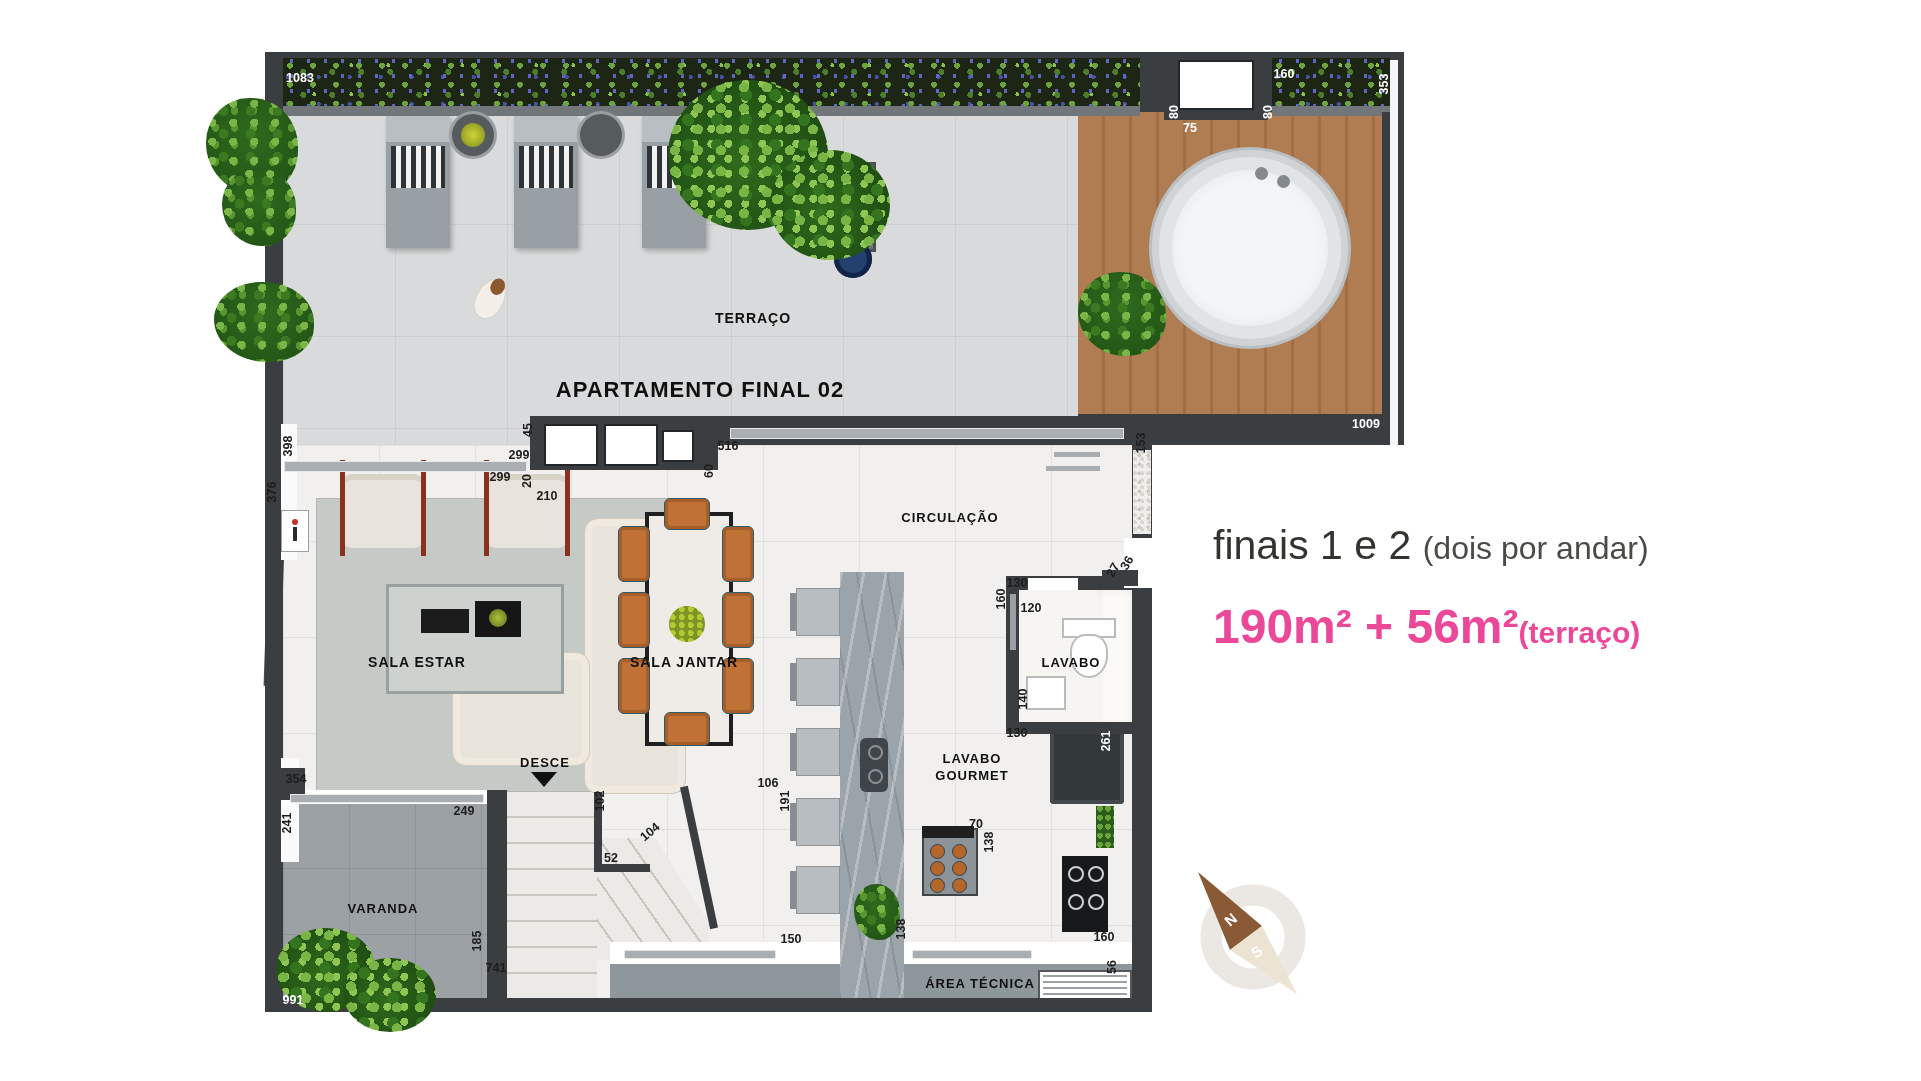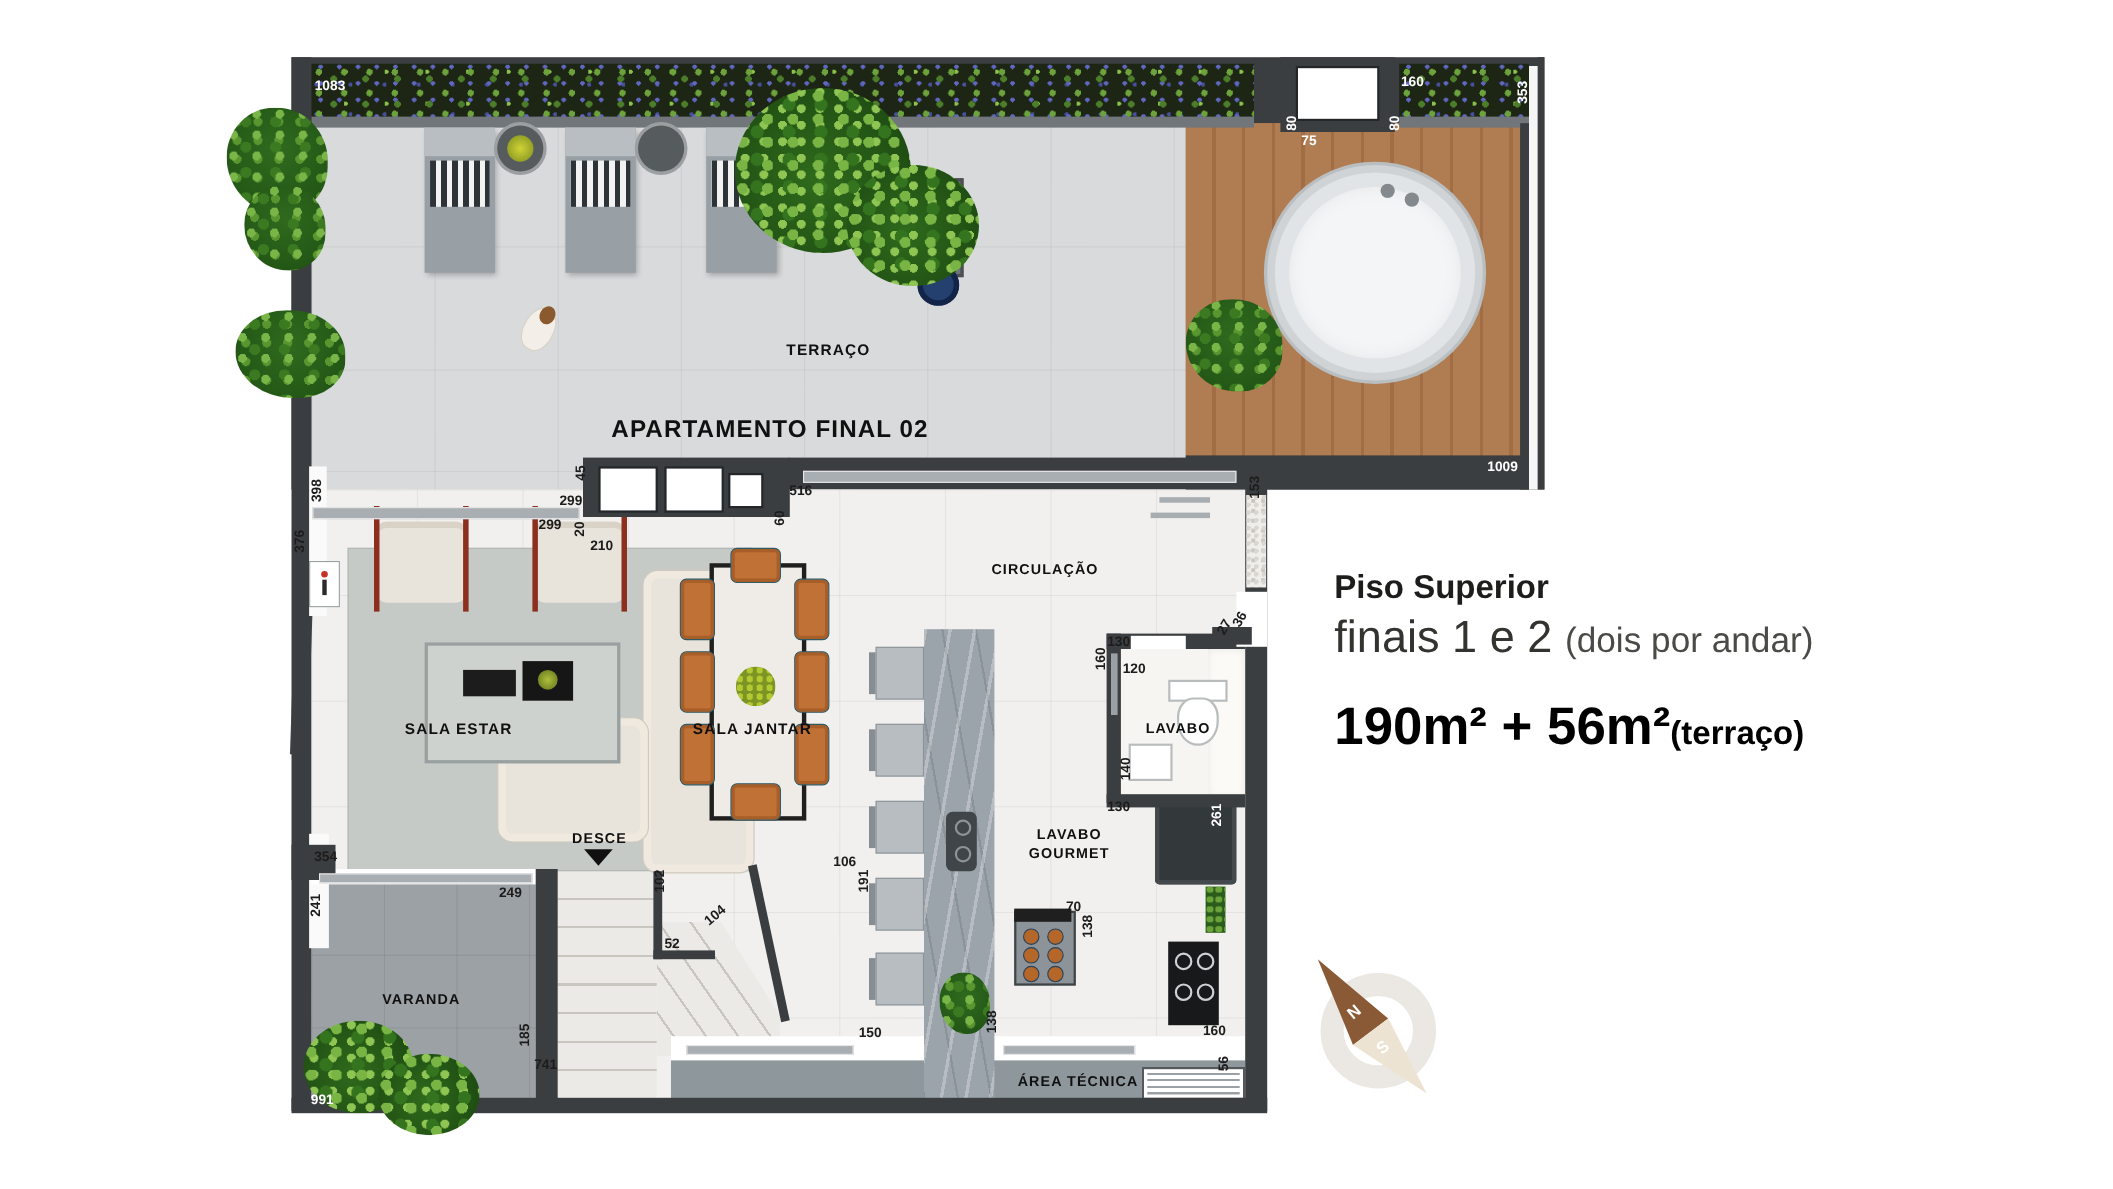--- a/index.html
+++ b/index.html
@@ -144,21 +144,21 @@
   .dim.v{transform:translate(-50%,-50%) rotate(-90deg);}
   .dim.w{color:#fff;}
   #desce-arrow{left:531px;top:772px;width:0;height:0;border-left:13px solid transparent;
     border-right:13px solid transparent;border-top:15px solid #101010;z-index:60;}
   
   #info{left:1213px;top:518px;width:620px;color:#1d1d1b;z-index:70;}
   #info .t1{font-size:30px;font-weight:bold;margin:0;}
   #info .t2{font-size:41px;font-weight:normal;color:#33332f;margin-top:8px;}
   #info .t3{font-size:41px;font-weight:normal;color:#33332f;margin-top:4px;}
   #info .t3 .note{font-size:32px;color:#4a4a46;}
-  #info .t4{font-size:48px;font-weight:bold;margin-top:30px;color:#000000;}
+  #info .t4{font-size:48px;font-weight:bold;margin-top:30px;color:#ec4899;}
   #info .t4 .note{font-size:30px;}
   #info .t5{font-size:32px;color:#33332f;margin-top:2px;}
   .z1{z-index:1}.z2{z-index:2}.z3{z-index:3}.z4{z-index:4}.z5{z-index:5}.z6{z-index:6}
 </style>
 </head>
 <body>
 
 <div id="stage">
 
   <div id="t-outer" class="abs"></div>
@@ -368,21 +368,20 @@
       <div class="dim" style="left: 791px; top: 939px;">150</div>
       <div class="dim v" style="left: 901px; top: 929px;">138</div>
       <div class="dim" style="left: 976px; top: 824px;">70</div>
       <div class="dim v" style="left: 989px; top: 842px;">138</div>
       <div class="dim" style="left: 1104px; top: 937px;">160</div>
       <div class="dim v" style="left: 1112px; top: 967px;">56</div>
     </div>
   <div id="desce-arrow" class="abs"></div>
 
   <div id="info" class="abs">
-    <div class="t1">Piso Superior</div>
     <div class="t3">
       <span>finais 1 e 2</span>
       <span class="note">(dois por andar)</span>
     </div>
     <div class="t4">
       <span>190m² + 56m²</span><span class="note">(terraço)</span>
     </div>
   </div>
 
   <svg class="abs" style="left:1185px;top:868px;z-index:70;" width="140" height="140" viewBox="0 0 140 140">

